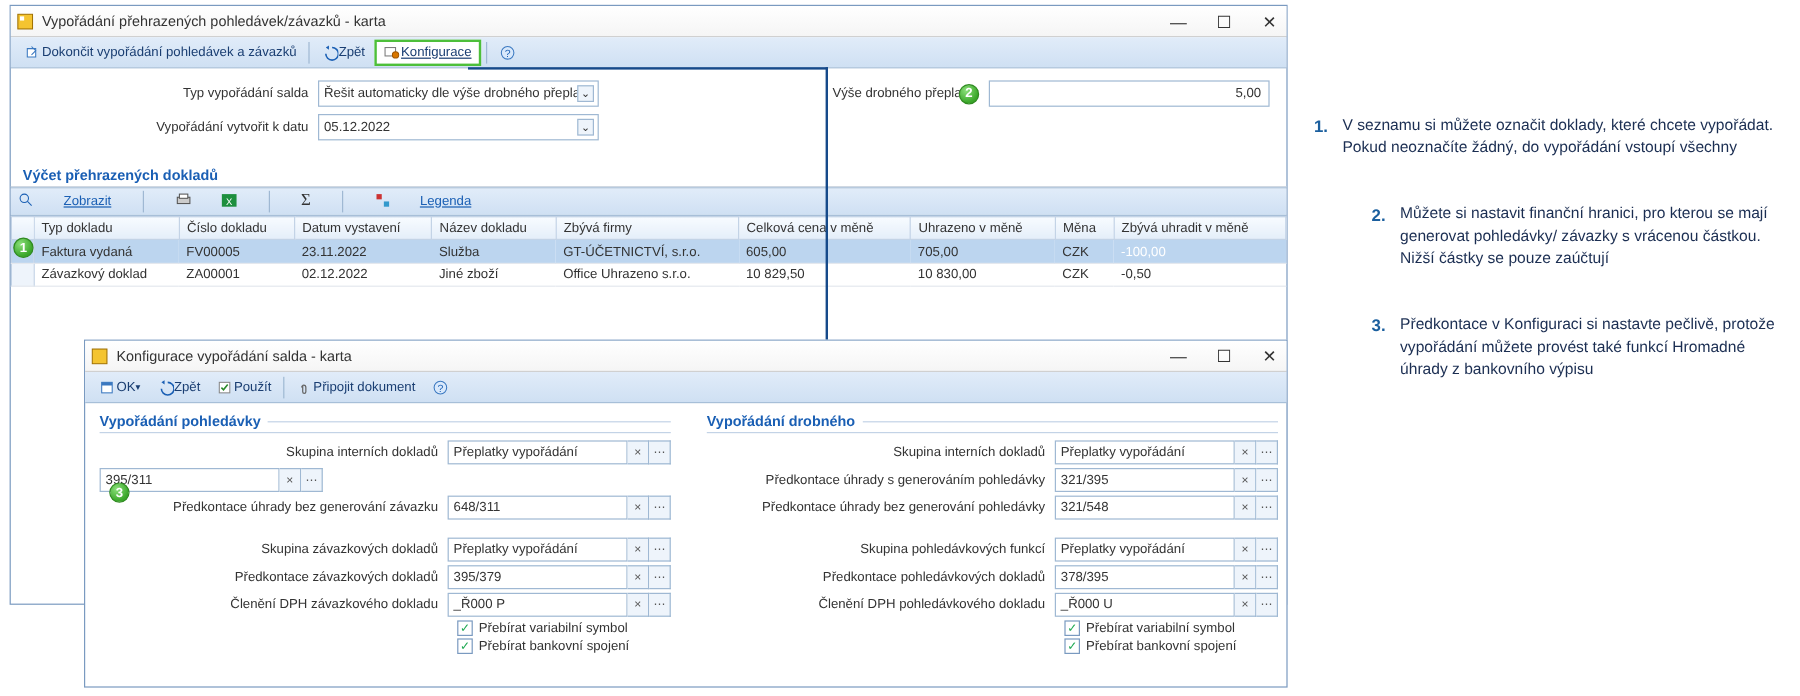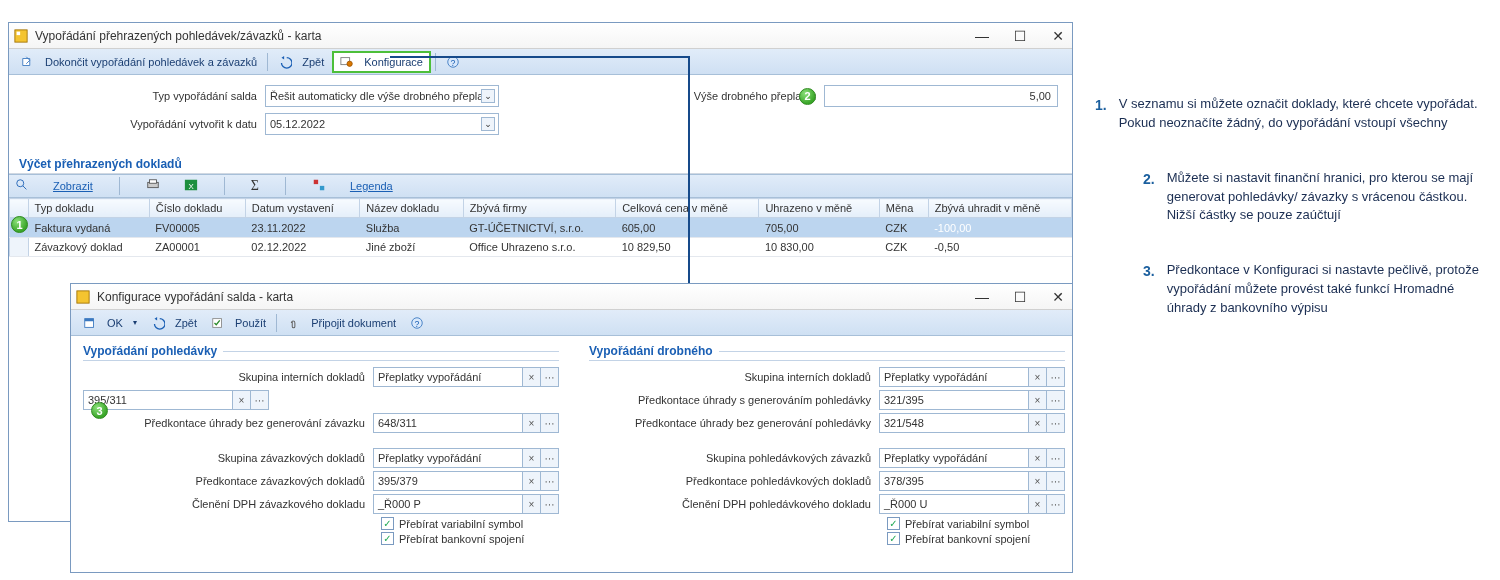--- a/index.html
+++ b/index.html
@@ -1,30 +1,30 @@
 <!DOCTYPE html>
 <html><head>
 <meta charset="utf-8">
 <style>
 * { box-sizing: border-box; margin: 0; padding: 0; }
 body { font-family: "Segoe UI", Tahoma, sans-serif; font-size: 11px; color: #333; background: #fff; width: 1500px; height: 580px; position: relative; }
 
 .window { position: absolute; border: 1px solid #7a9ac0; background: #fff; }
-.window.main { left: 8px; top: 22px; width: 1065px; height: 500px; }
+.window.main { left: 8px; top: 4px; width: 1065px; height: 500px; }
 .window.config { left: 70px; top: 283px; width: 1003px; height: 290px; }
 
 .titlebar { height: 26px; background: linear-gradient(#fff,#f5f5f5); border-bottom: 1px solid #d0d0d0; display: flex; align-items: center; padding: 0 4px; }
 .titlebar .ticon { width: 16px; height: 16px; margin-right: 6px; display:inline-flex;align-items:center;justify-content:center; }
 .titlebar .title { flex: 1; font-size: 12px; }
 .wbtns { display: flex; gap: 18px; align-items: center; font-size: 14px; color:#333; }
 .wbtn { width: 20px; text-align: center; cursor: default; }
 
 .toolbar { height: 26px; background: linear-gradient(#e1ecf9,#cfe0f3); border-bottom: 1px solid #a7bfd8; display: flex; align-items: center; padding: 0 6px; gap: 2px; }
-.tbtn { display: inline-flex; align-items: center; gap: 10px; padding: 2px 6px; color: #1a3e72; cursor: default; }
-.tbtn.hl { border: 2px solid #4dbf3a; background: #fff; }
+.tbtn { display: inline-flex; align-items: center; gap: 0; padding: 2px 6px; color: #1a3e72; cursor: default; }
+.tbtn.hl { border: 2px solid #4dbf3a; background: #fff; text-decoration: underline; }
 .tsep { width: 1px; height: 18px; background: #9fb8d3; margin: 0 2px; }
 .ticon svg, .tbtn svg { width: 14px; height: 14px; }
 
 .form-area { padding: 10px 14px; }
 .form-row { display: flex; align-items: center; margin-bottom: 6px; }
 .form-row .lbl { width: 242px; text-align: right; padding-right: 8px; color: #333; }
 .form-row .lbl2 { width: 140px; text-align: right; padding-right: 8px; color: #333; }
 .combo, .txt, .inp { height: 22px; border: 1px solid #9fb8d3; background: #fff; font-size: 11px; padding: 0 4px; display: flex; align-items: center; }
 .combo { width: 234px; position: relative; }
 .combo .caret { position: absolute; right: 3px; top: 3px; width: 14px; height: 14px; border: 1px solid #9fb8d3; background: #eef4fb; display:flex;align-items:center;justify-content:center;font-size:9px; }
@@ -358,21 +358,21 @@
         <div class="frow">
             <span class="flbl">Předkontace úhrady bez generování pohledávky</span>
             <div class="lookup">
               <div class="inp">321/548</div>
               <div class="lbtn">×</div>
               <div class="lbtn">⋯</div>
             </div>
           </div>
         <div style="height:12px;"></div>
         <div class="frow">
-            <span class="flbl">Skupina pohledávkových závazků</span>
+            <span class="flbl">Skupina pohledávkových funkcí</span>
             <div class="lookup">
               <div class="inp">Přeplatky vypořádání</div>
               <div class="lbtn">×</div>
               <div class="lbtn">⋯</div>
             </div>
           </div>
         <div class="frow">
             <span class="flbl">Předkontace pohledávkových dokladů</span>
             <div class="lookup">
               <div class="inp">378/395</div>

